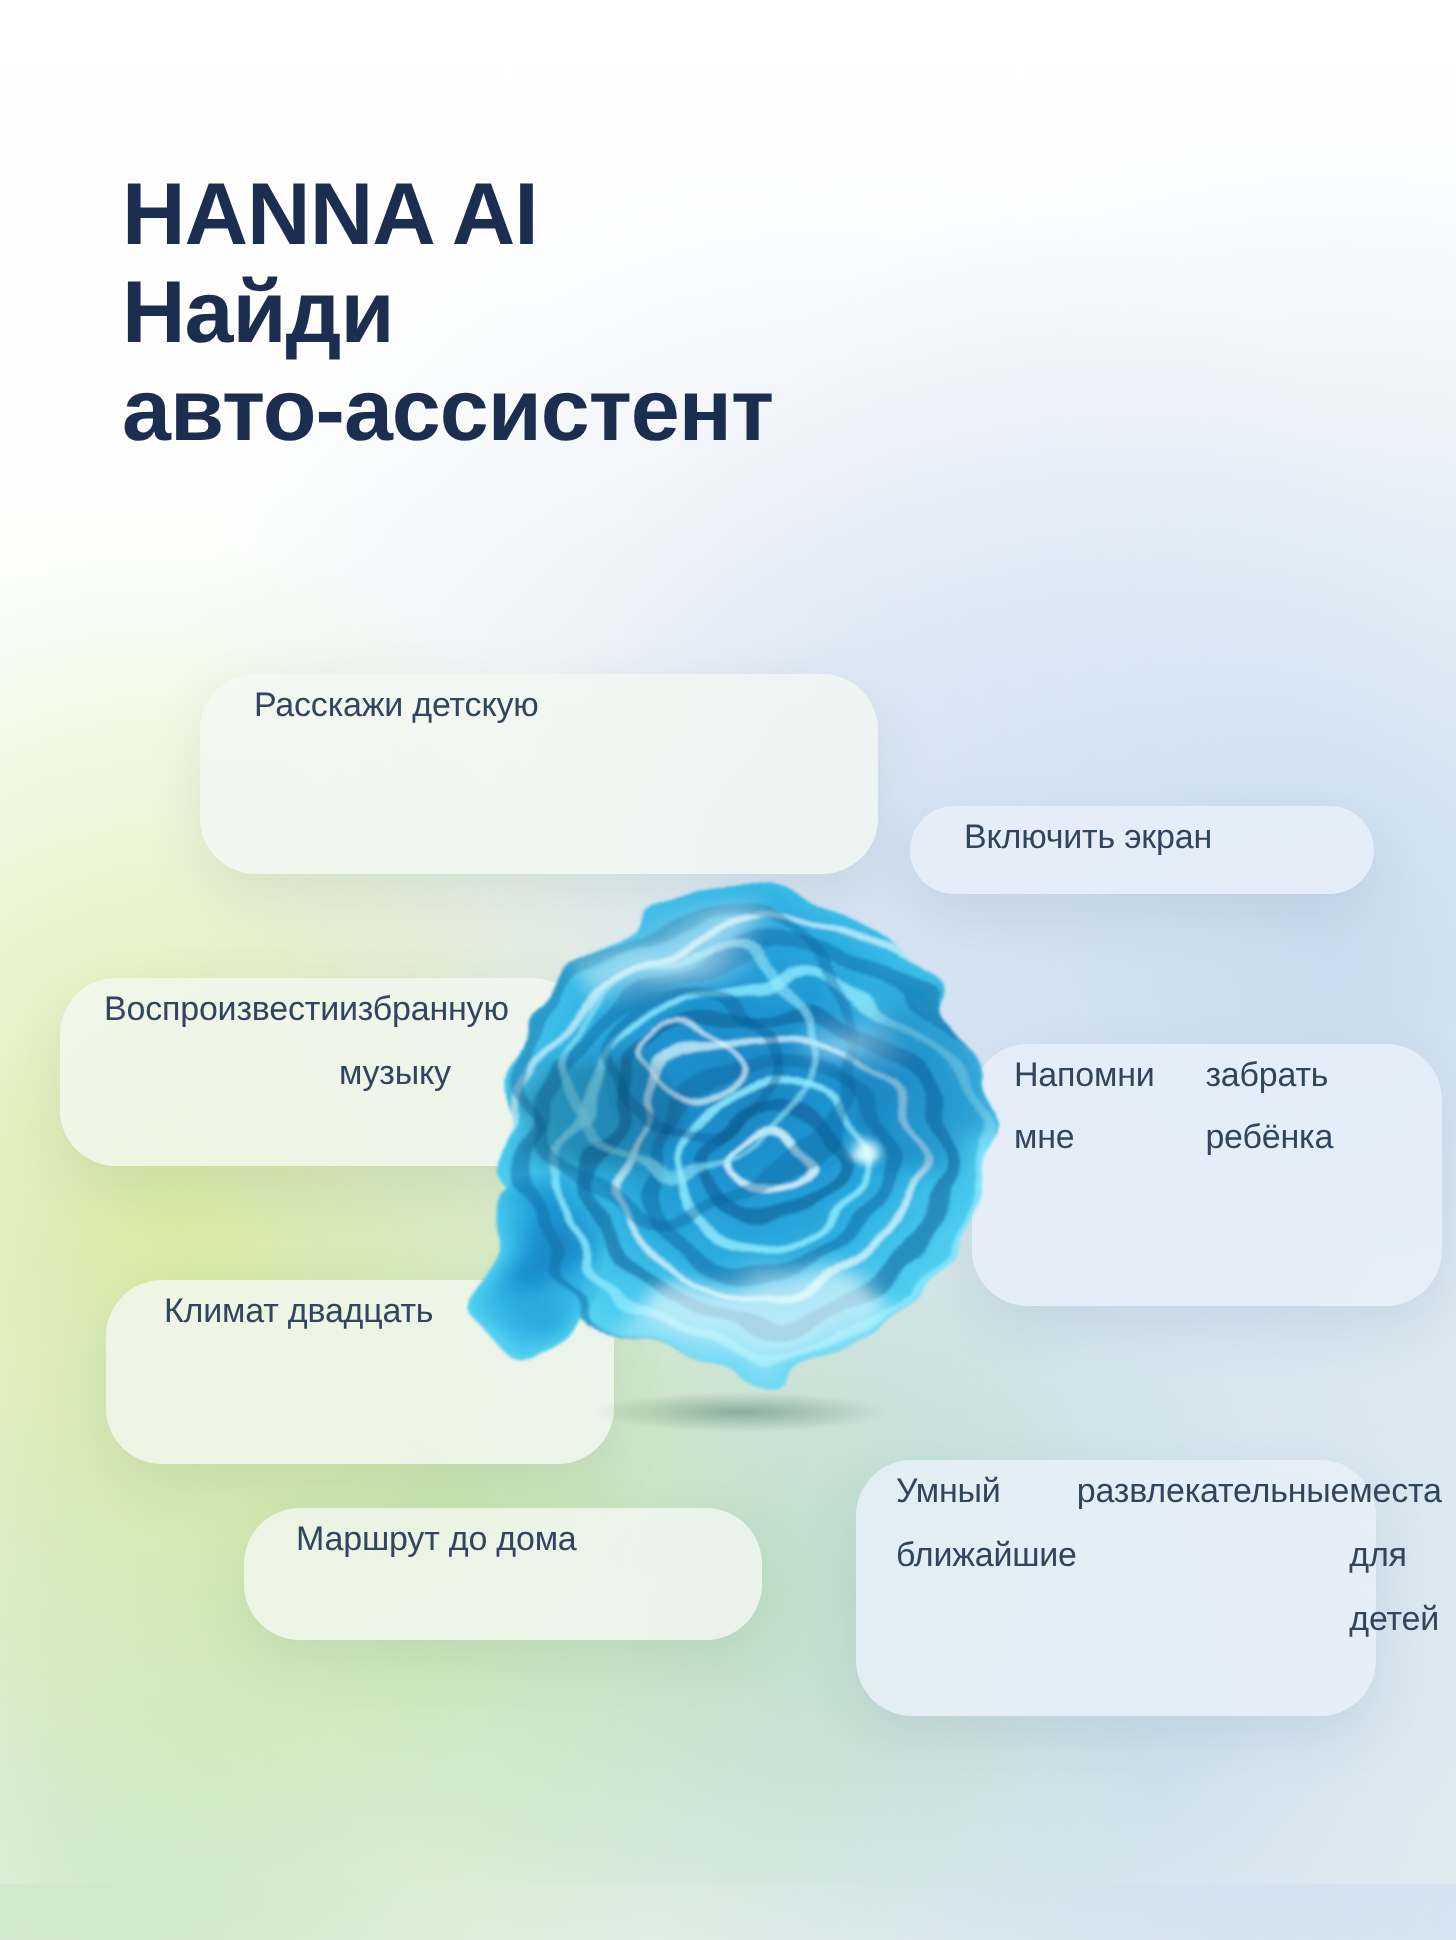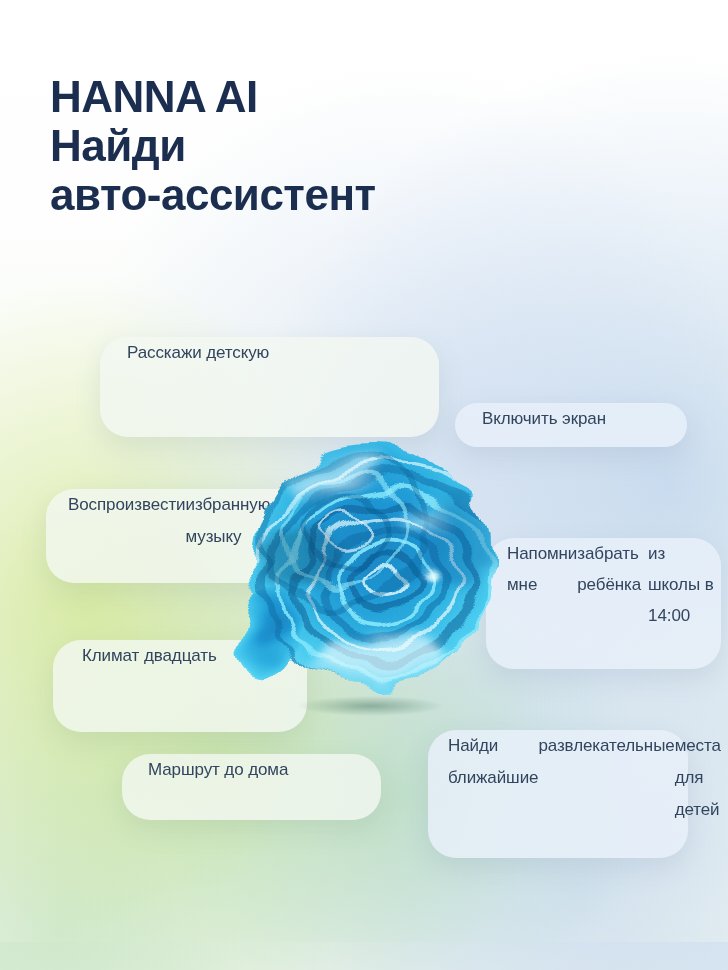--- a/index.html
+++ b/index.html
@@ -36,40 +36,40 @@
   .tint-green{
     background:rgba(243,247,241,0.80);
     box-shadow:0 10px 26px rgba(110,140,120,0.15);
   }
   .tint-blue{
     background:rgba(231,240,249,0.85);
     box-shadow:0 10px 26px rgba(110,130,160,0.16);
   }
   .b-story   {left:100px;top:337px;width:312px;height:100px;padding-left:27px;}
   .b-screen  {left:455px;top:403px;width:205px;height:44px; padding-left:27px;}
-  .b-music   {left:30px; top:489px;width:242px;height:94px; padding-left:22px;margin-left:16px;}
-  .b-reminder{left:486px;top:538px;width:214px;height:131px;padding-left:21px;line-height:31px;}
+  .b-music   {left:30px; top:489px;width:242px;height:94px; padding-left:22px;}
+  .b-reminder{left:486px;top:522px;width:214px;height:131px;padding-left:21px;line-height:31px;}
   .b-climate {left:53px; top:640px;width:225px;height:92px; padding-left:29px;}
   .b-route   {left:122px;top:754px;width:233px;height:66px; padding-left:26px;}
   .b-kids    {left:428px;top:730px;width:240px;height:128px;padding-left:20px;}
   .orb-shadow{
     position:absolute;left:268px;top:692px;width:204px;height:28px;border-radius:50%;
     background:radial-gradient(50% 50% at 50% 50%, rgba(45,95,75,0.40) 0%, rgba(45,95,75,0) 72%);
     z-index:2;
   }
   .orb{position:absolute;left:233px;top:424px;z-index:3;}
 </style>
 </head>
 <body>
 
 <div class="canvas">
   <div class="bg"></div>
   <div class="bottom-band"></div>
 
-  <h1 class="title" style="margin:0;">
+  <h1 class="title" style="margin:11px;">
     <div>HANNA AI</div>
     <div>Найди</div>
     <div>авто-ассистент</div>
   </h1>
 
   <div class="bubble tint-green b-story">
     <div>Расскажи детскую</div>
   </div>
 
   <div class="bubble tint-blue b-screen">
@@ -77,33 +77,32 @@
   </div>
 
   <div class="bubble tint-green b-music">
     <div>Воспроизвести</div>
     <div>избранную музыку</div>
   </div>
 
   <div class="bubble tint-blue b-reminder">
     <div>Напомни мне</div>
     <div>забрать ребёнка</div>
-    <div>из школы в 14:00</div>
   </div>
 
   <div class="bubble tint-green b-climate">
     <div>Климат двадцать</div>
   </div>
 
   <div class="bubble tint-green b-route">
     <div>Маршрут до дома</div>
   </div>
 
   <div class="bubble tint-blue b-kids">
-    <div>Найди ближайшие</div>
+    <div>Умный ближайшие</div>
     <div>развлекательные</div>
     <div>места для детей</div>
   </div>
 
   <div class="orb-shadow"></div>
 
   <svg class="orb" width="280" height="285" viewBox="0 0 280 285" aria-hidden="true">
     <defs>
       <radialGradient id="orbBase" cx="50%" cy="42%" r="68%">
         <stop offset="0%" stop-color="#1b86c2"></stop>

